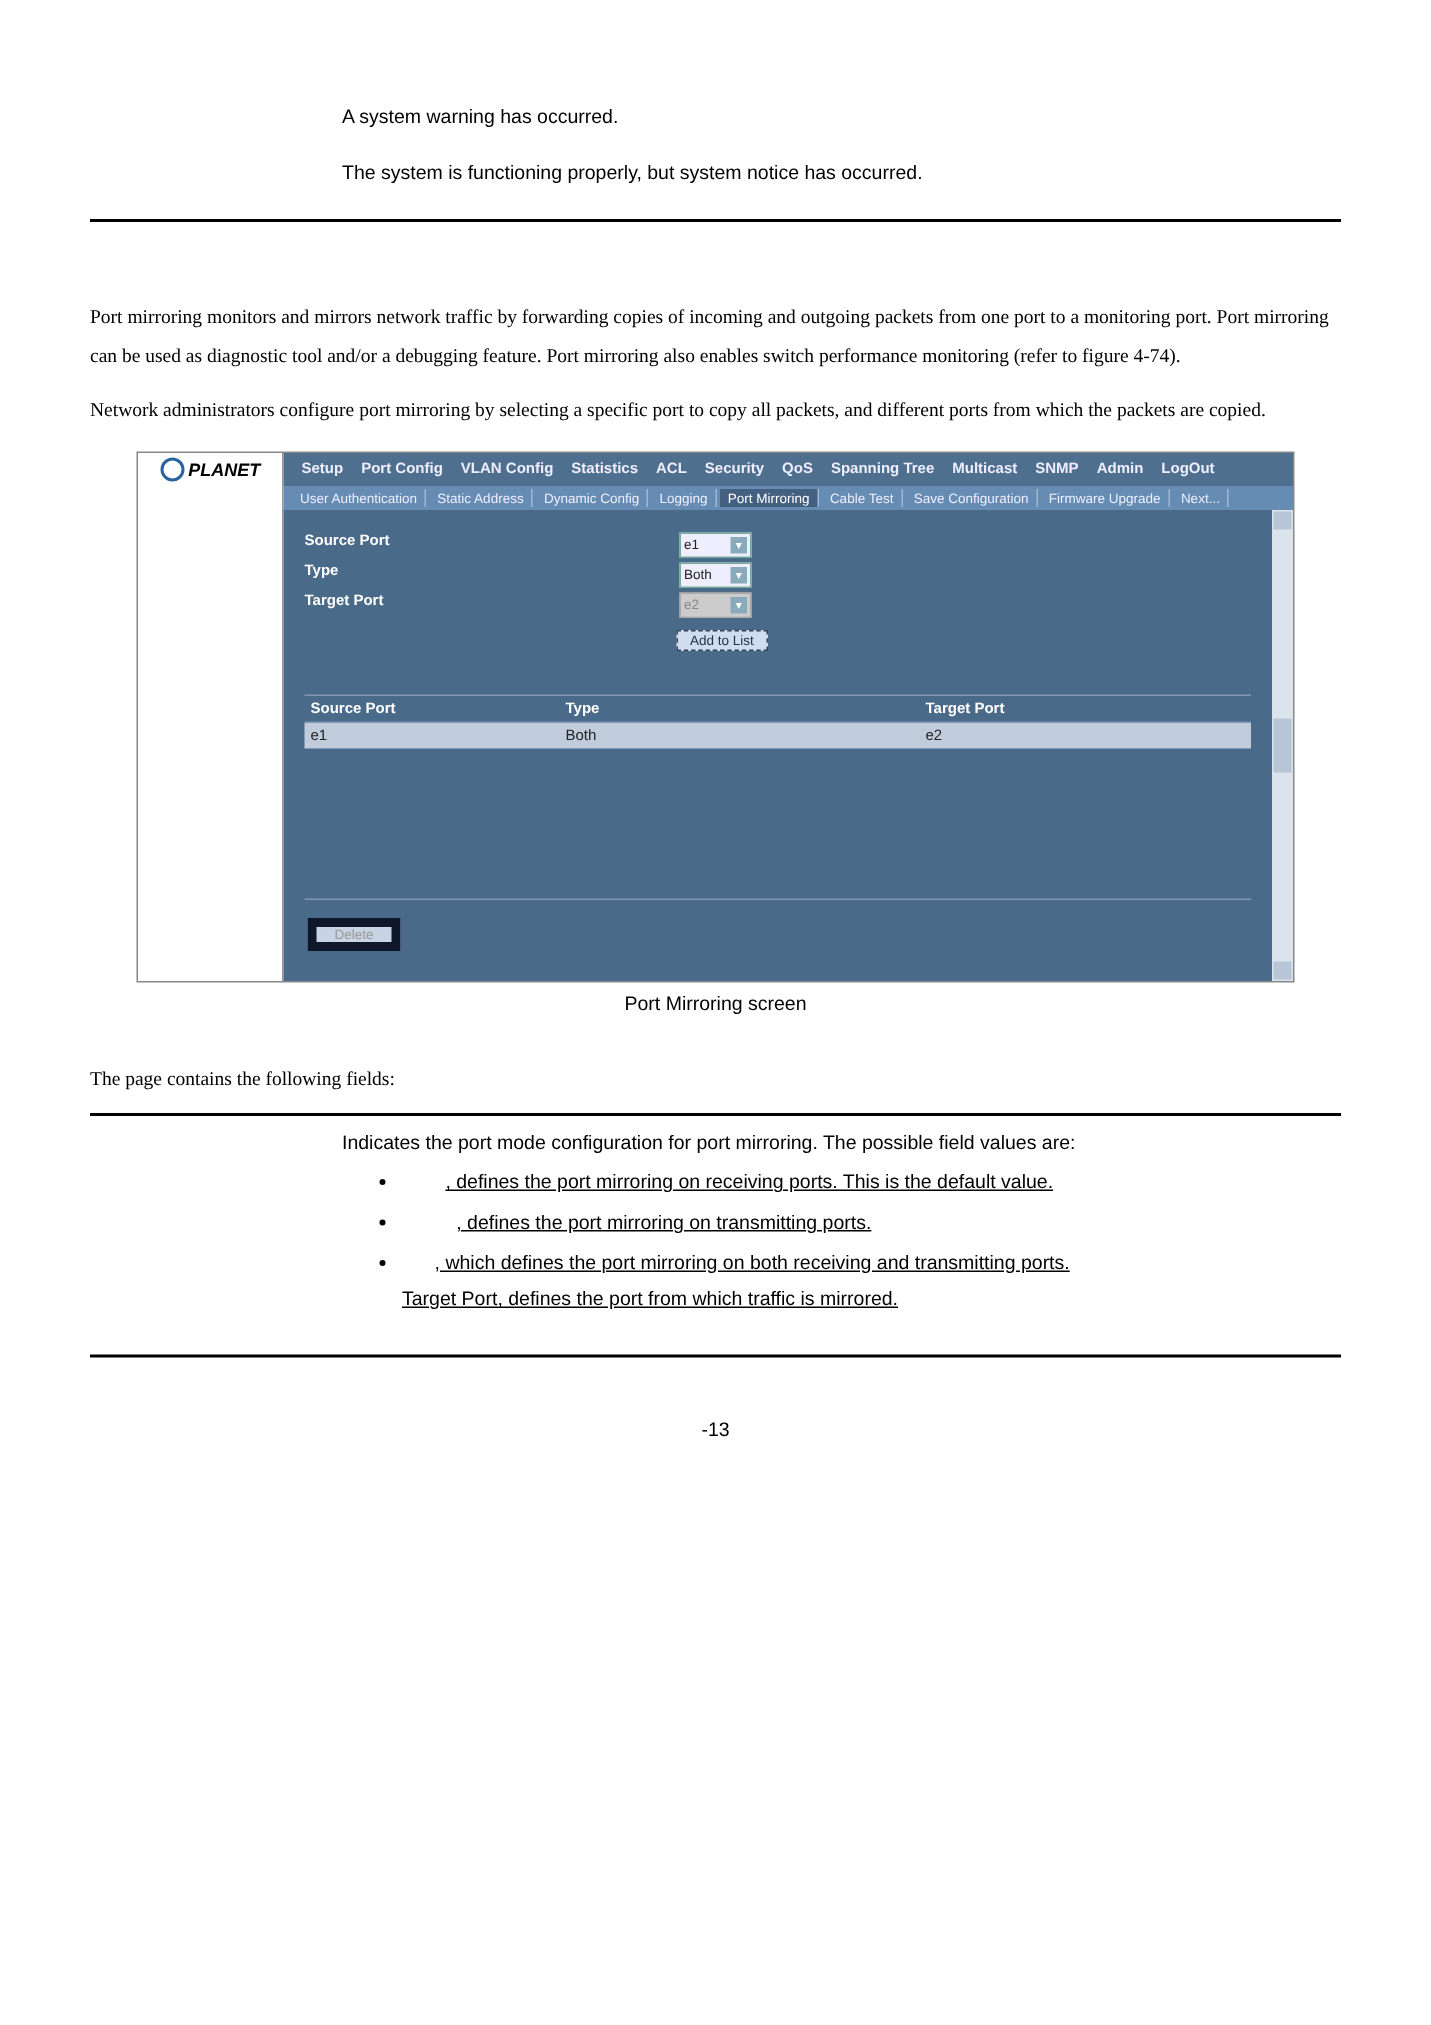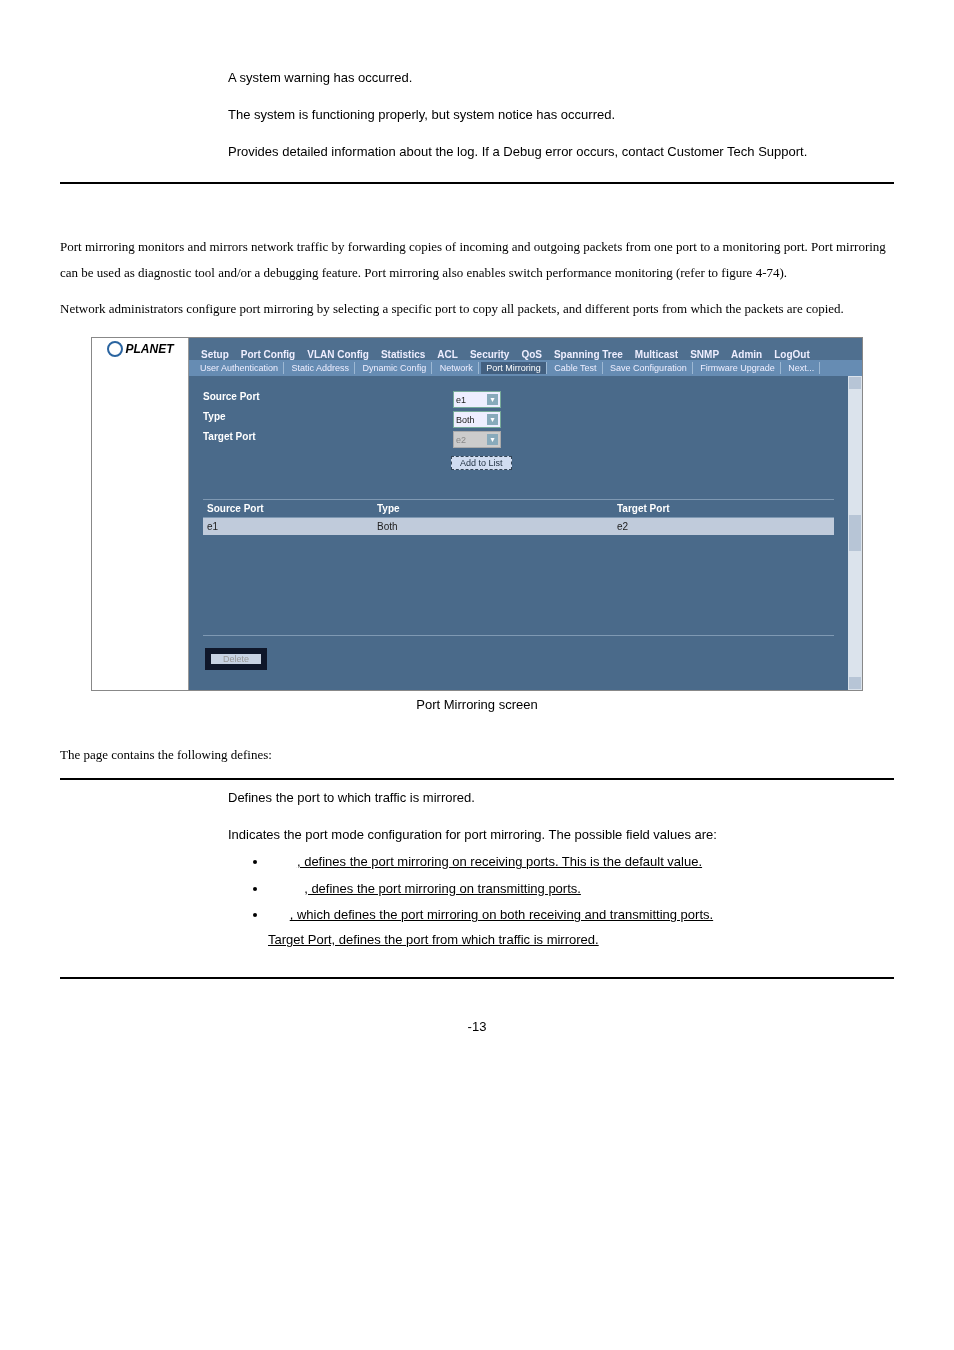--- a/index.html
+++ b/index.html
@@ -71,21 +71,21 @@
   }
   .ss-logo .globe {
     width: 12px; height: 12px; border: 2px solid #2a64a0; border-radius: 50%;
     display: inline-block; margin-right: 3px;
   }
   .ss-menu {
     flex: 1;
     background: #4f6f8f;
     color: #eef;
     display: flex;
-    align-items: flex-end;
+    align-items: center;
     padding-left: 6px;
   }
   .ss-menu span {
     margin: 0 6px;
     font-weight: bold;
   }
   .ss-subbar {
     display: flex;
     align-items: stretch;
   }
@@ -219,24 +219,20 @@
 
   <table class="def-table">
     <tbody>
         <tr>
       <td class="label"></td>
       <td>A system warning has occurred.</td>
     </tr>
     <tr>
       <td class="label"></td>
       <td>The system is functioning properly, but system notice has occurred.</td>
-    </tr>
-    <tr>
-      <td class="label"></td>
-      <td>Provides detailed information about the log. If a Debug error occurs, contact Customer Tech Support.</td>
     </tr>
   </tbody>
     </table>
   <div class="thick-rule"></div>
 
   <div style="height:40px"></div>
 
   <p class="para">Port mirroring monitors and mirrors network traffic by forwarding copies of incoming and outgoing packets from one port to a monitoring port. Port mirroring can be used as diagnostic tool and/or a debugging feature. Port mirroring also enables switch performance monitoring (refer to figure 4-74).</p>
   <p class="para">Network administrators configure port mirroring by selecting a specific port to copy all packets, and different ports from which the packets are copied.</p>
 
@@ -260,21 +256,21 @@
         <span>Admin</span>
         <span>LogOut</span>
       </div>
     </div>
     <div class="ss-subbar">
       <div class="blank"></div>
       <div class="tabs">
         <span>User Authentication</span>
         <span>Static Address</span>
         <span>Dynamic Config</span>
-        <span>Network</span>
+        <span>Logging</span>
         <span class="active">Port Mirroring</span>
         <span>Cable Test</span>
         <span>Save Configuration</span>
         <span>Firmware Upgrade</span>
         <span>Next...</span>
       </div>
     </div>
     <div class="ss-body">
       <div class="ss-left"></div>
       <div class="ss-main">
@@ -326,29 +322,25 @@
       <div class="ss-scroll">
         <div class="arrow"></div>
         <div class="thumb"></div>
         <div class="arrow"></div>
       </div>
     </div>
   </div>
 
   <div class="fig-caption" style="text-align:center">Port Mirroring screen</div>
 
-  <p class="para">The page contains the following defines:</p>
+  <p class="para">The page contains the following fields:</p>
 
   <div class="thick-rule"></div>
   <table class="def-table">
     <tbody>
-        <tr>
-      <td class="label"></td>
-      <td>Defines the port to which traffic is mirrored.</td>
-    </tr>
     <tr>
       <td class="label"></td>
       <td>
         <span>Indicates the port mode configuration for port mirroring. The possible field values are:</span>
         <ul class="dots">
           <li><span style="visibility:hidden">____</span><span>, defines the port mirroring on receiving ports. This is the default value.</span></li>
           <li><span style="visibility:hidden">_____</span><span>, defines the port mirroring on transmitting ports.</span></li>
           <li><span style="visibility:hidden">___</span><span>, which defines the port mirroring on both receiving and transmitting ports.</span><br><span>Target Port, defines the port from which traffic is mirrored.</span></li>
         </ul>
       </td>

